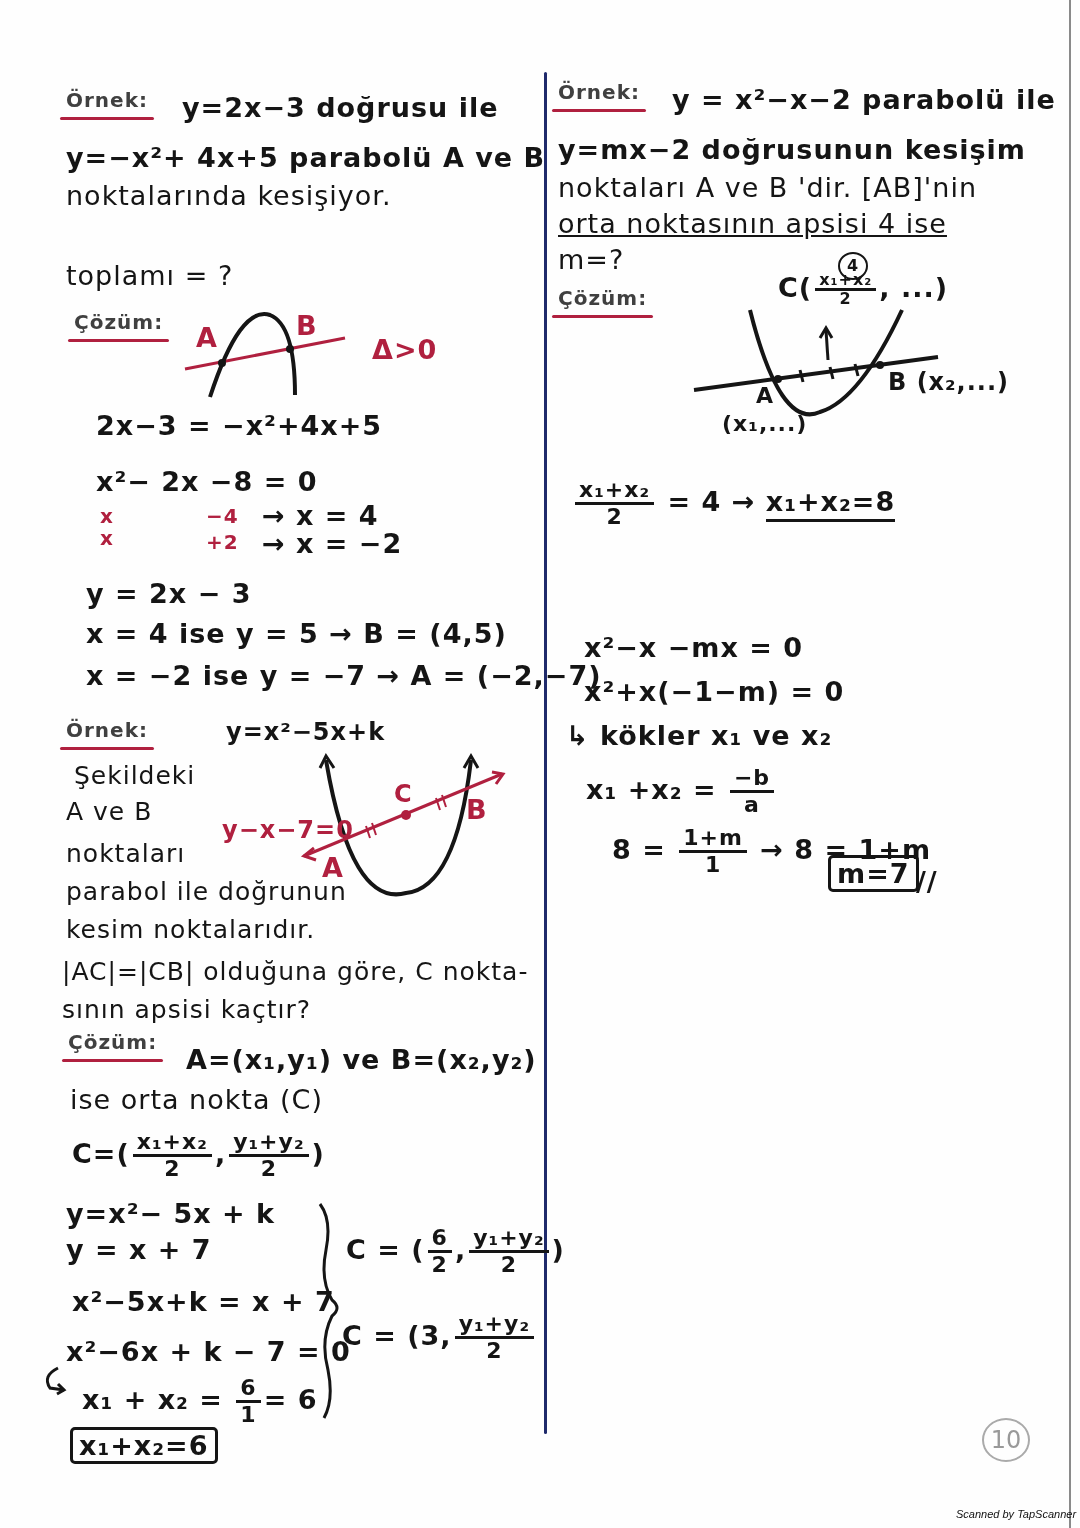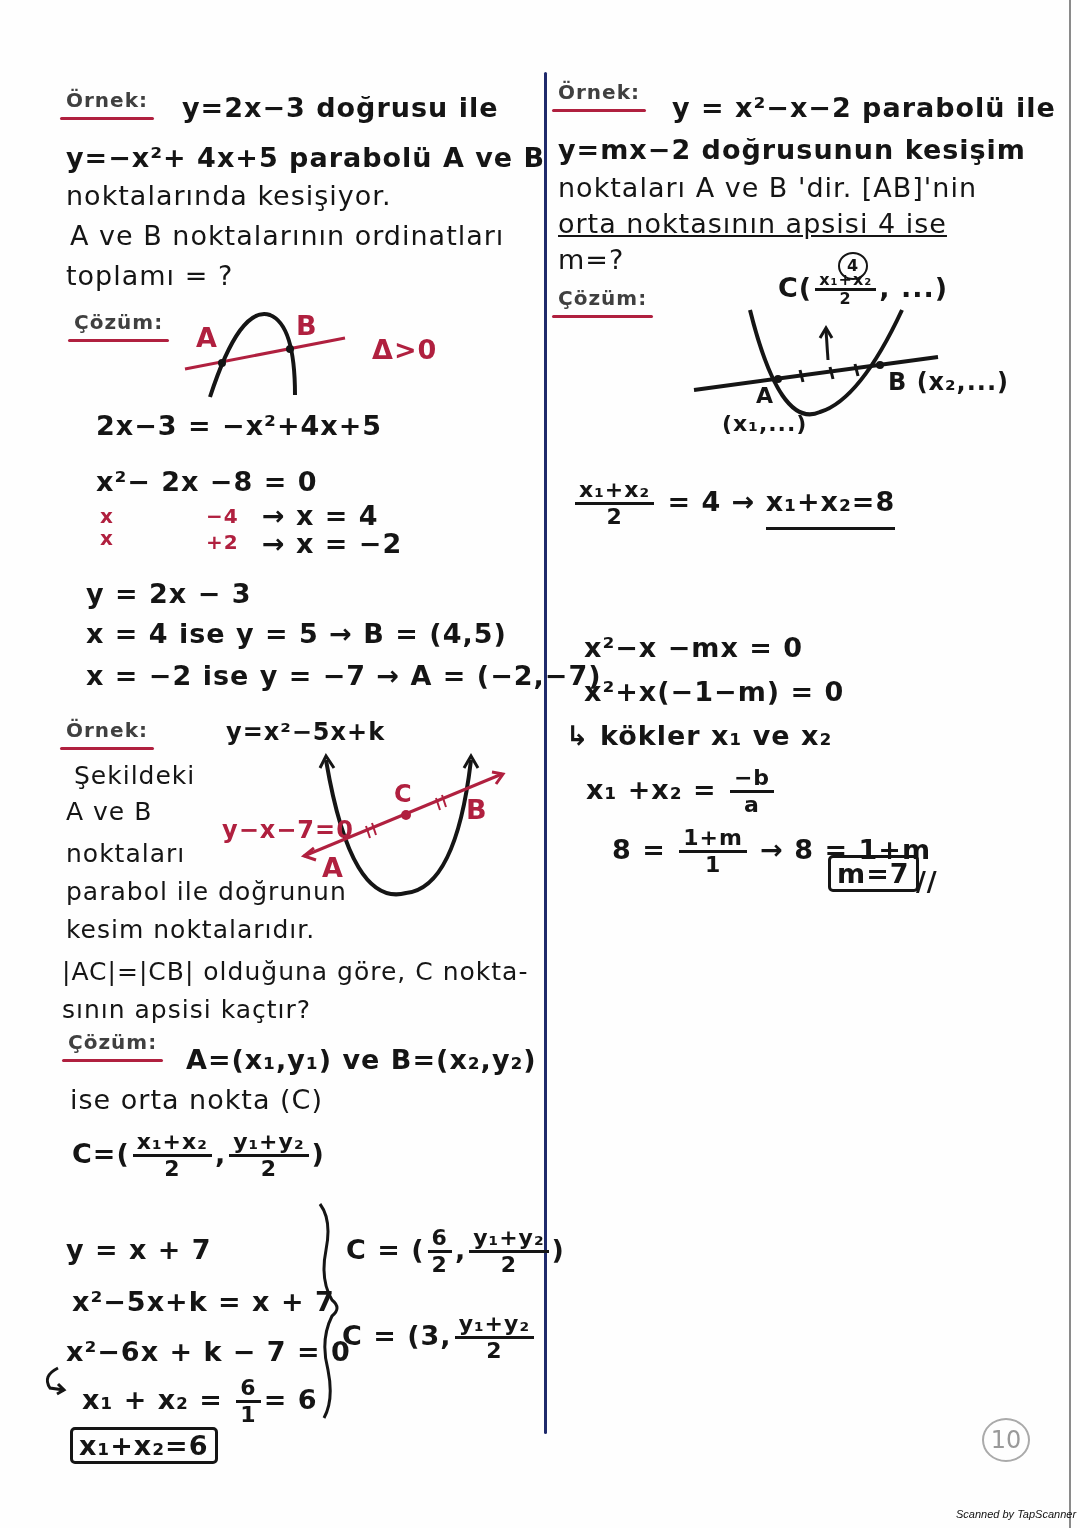--- a/index.html
+++ b/index.html
@@ -9,38 +9,37 @@
   .edge-line { position:absolute; left:1069px; top:0; width:2px; height:1528px; background:#8a8a8a; }
   .divider { position:absolute; left:544px; top:72px; width:3px; height:1362px; background:#1f2a6b; border-radius:2px; }
   .t { position:absolute; white-space:nowrap; font-size:27px; line-height:32px; font-weight:bold; color:#151515; letter-spacing:1px; }
   .thin { font-weight:normal; }
   .red { color:#b0203f; }
   .lbl { position:absolute; font-size:20px; font-weight:bold; color:#404040; letter-spacing:1px; }
   .lbl::after { content:""; position:absolute; left:-6px; right:-6px; bottom:-8px; height:3px; background:#b0203f; border-radius:2px; }
   .frac { display:inline-flex; flex-direction:column; align-items:center; vertical-align:middle; font-size:22px; line-height:24px; margin:0 3px; }
   .frac .num { border-bottom:3px solid #151515; padding:0 4px; }
   .box { border:3px solid #151515; border-radius:5px; padding:0 6px; }
-  .under { border-bottom:3px solid #151515; padding-bottom:10px; }
+  .under { border-bottom:3px solid #151515; padding-bottom:2px; }
   svg { position:absolute; overflow:visible; }
   .pagenum { position:absolute; left:982px; top:1418px; width:44px; height:40px; border:2px solid #aaa; border-radius:50%;
              font-size:24px; color:#999; text-align:center; line-height:40px; font-weight:normal; }
   .watermark { position:absolute; left:956px; top:1508px; font-size:11px; font-style:italic; color:#111; font-family:"Liberation Sans", sans-serif; }
 </style>
 </head>
 <body>
 
 <div class="page">
   <div class="edge-line"></div>
   <div class="divider"></div>
 
   <div class="lbl" style="left:66px;top:88px;">Örnek:</div>
   <div class="t" style="left:182px;top:92px;">y=2x−3  doğrusu ile</div>
   <div class="t" style="left:66px;top:142px;">y=−x²+ 4x+5  parabolü  A ve B</div>
   <div class="t thin" style="left:66px;top:180px;">noktalarında  kesişiyor.</div>
-  <div class="t thin" style="left:70px;top:220px;">A ve B noktalarının ordinatları</div>
   <div class="t thin" style="left:66px;top:260px;">toplamı = ?</div>
 
   <div class="lbl" style="left:74px;top:310px;">Çözüm:</div>
 
   <svg style="left:180px;top:305px;" width="180" height="90">
     <line x1="5" y1="64" x2="165" y2="33" stroke="#b0203f" stroke-width="3"></line>
     <path d="M30 92 Q60 0 90 10 Q115 20 115 90" fill="none" stroke="#151515" stroke-width="4"></path>
     <circle cx="42" cy="58" r="4" fill="#151515"></circle>
     <circle cx="110" cy="44" r="4" fill="#151515"></circle>
   </svg>
@@ -94,20 +93,21 @@
   <div class="t" style="left:72px;top:1130px;">
     <span>C=(</span><span class="frac">
         <span class="num">x₁+x₂</span>
         <span>2</span>
       </span><span>,</span><span class="frac">
         <span class="num">y₁+y₂</span>
         <span>2</span>
       </span><span>)</span>
   </div>
 
+  <div class="t" style="left:66px;top:1198px;">y=x²− 5x + k</div>
   <div class="t" style="left:66px;top:1234px;">y = x + 7</div>
   <div class="t" style="left:72px;top:1286px;">x²−5x+k = x + 7</div>
   <div class="t" style="left:66px;top:1336px;">x²−6x + k − 7 = 0</div>
   <svg style="left:40px;top:1366px;" width="40" height="30">
     <path d="M18 2 Q2 10 10 22 L24 24" fill="none" stroke="#151515" stroke-width="3"></path>
     <path d="M18 18 L24 24 L17 28" fill="none" stroke="#151515" stroke-width="3"></path>
   </svg>
   <div class="t" style="left:82px;top:1376px;">
     <span>x₁ + x₂ = </span><span class="frac">
         <span class="num">6</span>
@@ -131,21 +131,21 @@
       </span><span>)</span>
   </div>
   <div class="t" style="left:342px;top:1312px;">
     <span>C = (3,</span><span class="frac">
         <span class="num">y₁+y₂</span>
         <span>2</span>
       </span>
   </div>
 
   <div class="lbl" style="left:558px;top:80px;">Örnek:</div>
-  <div class="t" style="left:672px;top:92px;">y = x²−x−2  parabolü ile</div>
+  <div class="t" style="left:672px;top:84px;">y = x²−x−2  parabolü ile</div>
   <div class="t" style="left:558px;top:134px;">y=mx−2  doğrusunun  kesişim</div>
   <div class="t thin" style="left:558px;top:172px;">noktaları  A ve B 'dir. [AB]'nin</div>
   <div class="t thin" style="left:558px;top:208px;text-decoration:underline;">orta noktasının  apsisi 4 ise</div>
   <div class="t thin" style="left:558px;top:244px;">m=?</div>
 
   <div class="lbl" style="left:558px;top:286px;">Çözüm:</div>
 
   <svg style="left:690px;top:300px;" width="260" height="140">
     <path d="M60 10 Q90 130 130 112 Q170 100 212 10" fill="none" stroke="#151515" stroke-width="4"></path>
     <line x1="4" y1="90" x2="248" y2="57" stroke="#151515" stroke-width="4"></line>

